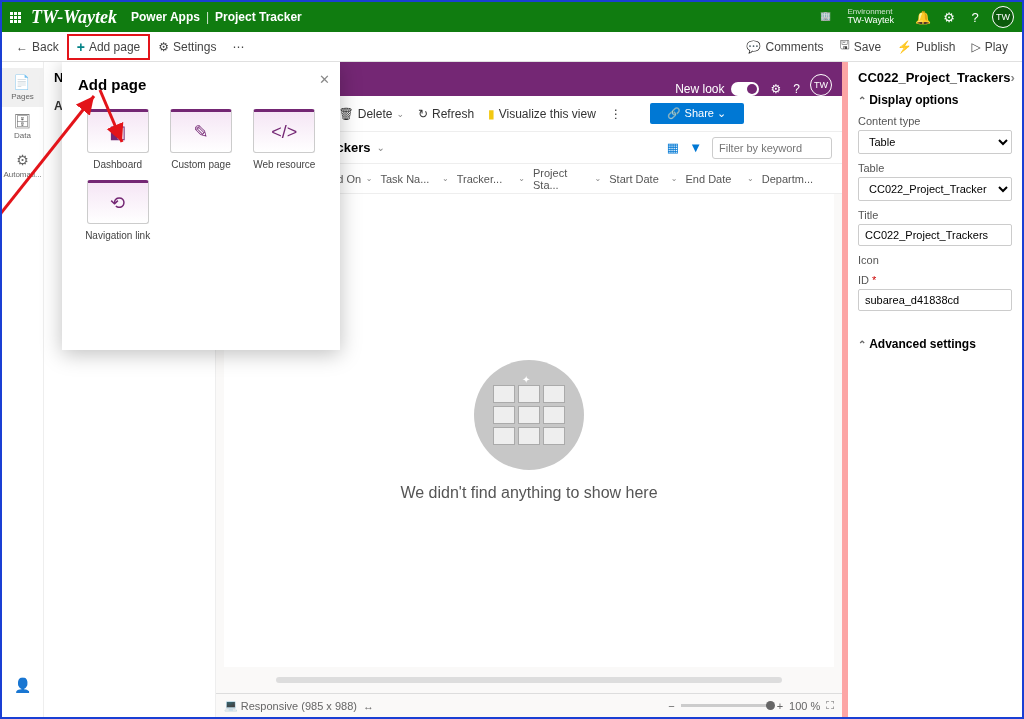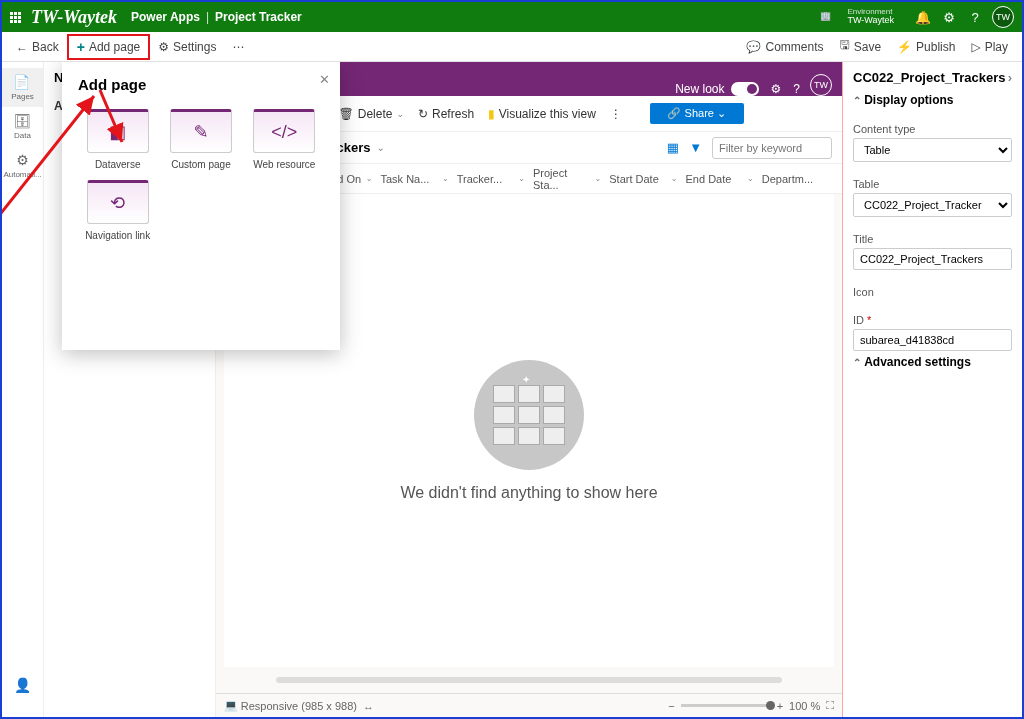--- a/index.html
+++ b/index.html
@@ -56,25 +56,25 @@
 .spark{position:absolute;top:14px;left:48px;color:#fff;font-size:10px}
 .empty-txt{font-size:16px;color:#555}
 .scroll-hint{height:6px;background:#ddd;margin:10px 60px;border-radius:3px}
 .rows{background:#fff;padding:8px 14px;font-size:11px;color:#555;border-top:1px solid #eee}
 .status{height:24px;border-top:1px solid #ddd;display:flex;align-items:center;padding:0 8px;font-size:11px;color:#666;background:#faf9f8}
 .status .spacer{flex:1}
 .zoom{display:flex;align-items:center;gap:6px}
 .zoom .bar{width:90px;height:3px;background:#ccc;position:relative}
 .zoom .bar::after{content:"";position:absolute;right:-4px;top:-3px;width:9px;height:9px;border-radius:50%;background:#666}
 
-.props{width:180px;border-left:1px solid #fca5a5;padding:8px 10px;font-size:11px;overflow:auto}
+.props{width:180px;border-left:6px solid #fca5a5;padding:8px 10px;font-size:11px;overflow:auto}
 .props h2{font-size:13px;font-weight:600;margin-bottom:8px;display:flex;justify-content:space-between;align-items:center}
 .accordion{font-weight:600;margin:6px 0;cursor:pointer;font-size:12px}
 .accordion::before{content:"⌃ ";font-size:10px;color:#666}
-.fld-lbl{color:#555;margin-top:16px}
+.fld-lbl{color:#555;margin-top:8px}
 .fld-input{width:100%;border:1px solid #ccc;padding:4px 6px;font-size:11px;margin-top:3px;border-radius:2px;background:#fff}
 .req::after{content:" *";color:#c00}
 
 .popup{position:absolute;left:60px;top:0;width:278px;height:288px;background:#fff;box-shadow:0 4px 20px rgba(0,0,0,.25);padding:14px 16px;z-index:50}
 .popup h3{font-size:15px;font-weight:600;margin-bottom:16px}
 .popup .close{position:absolute;right:10px;top:10px;color:#888;cursor:pointer;font-size:13px}
 .popup .grid{display:grid;grid-template-columns:repeat(3,1fr);gap:10px 4px;text-align:center}
 .popup .cell{cursor:pointer;font-size:10px;color:#444}
 .popup .thumb{width:62px;height:44px;border:1px solid #ccc;border-top:3px solid #742774;margin:0 auto 6px;border-radius:3px;display:flex;align-items:center;justify-content:center;background:linear-gradient(#f5e6f5,#fff);font-size:18px;color:#742774}
 .arrow{position:absolute;z-index:60;pointer-events:none}
@@ -269,28 +269,28 @@
     <div class="accordion">Display options</div>
     <div class="fld-lbl">Content type</div>
     <select class="fld-input"><option>Table</option></select>
     <div class="fld-lbl">Table</div>
     <select class="fld-input"><option>CC022_Project_Tracker</option></select>
     <div class="fld-lbl">Title</div>
     <input class="fld-input" value="CC022_Project_Trackers" style="">
     <div class="fld-lbl">Icon</div>
     <div class="fld-lbl req">ID</div>
     <input class="fld-input" value="subarea_d41838cd" style="">
-    <div class="accordion" style="margin-top:4px">Advanced settings</div>
+    <div class="accordion" style="margin-top:26px">Advanced settings</div>
   </div>
 
   <div class="popup">
     <span class="close">✕</span>
     <h3>Add page</h3>
     <div class="grid">
-      <div class="cell"><div class="thumb">◧</div><span>Dataverse</span></div>
+      <div class="cell"><div class="thumb">◧</div><span>Dashboard</span></div>
       <div class="cell"><div class="thumb">✎</div><span>Custom page</span></div>
       <div class="cell"><div class="thumb">&lt;/&gt;</div><span>Web resource</span></div>
       <div class="cell"><div class="thumb">⟲</div><span>Navigation link</span></div>
     </div>
   </div>
 
   <svg class="arrow a1">
       <defs>
         <marker id="ah" markerWidth="8" markerHeight="8" refX="6" refY="3" orient="auto">
           <path d="M0,0 L6,3 L0,6 Z" fill="#e3141a"></path>

